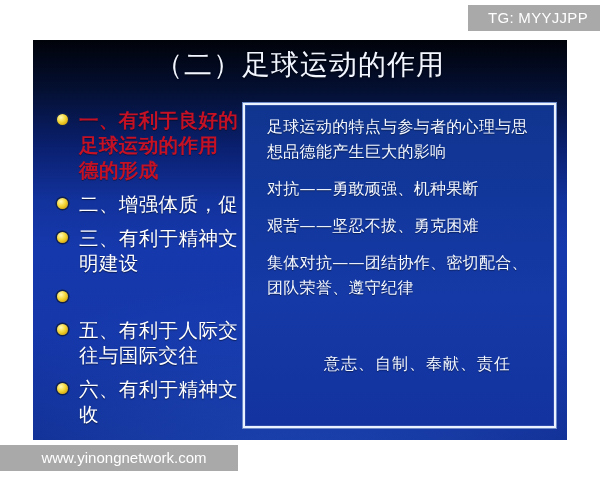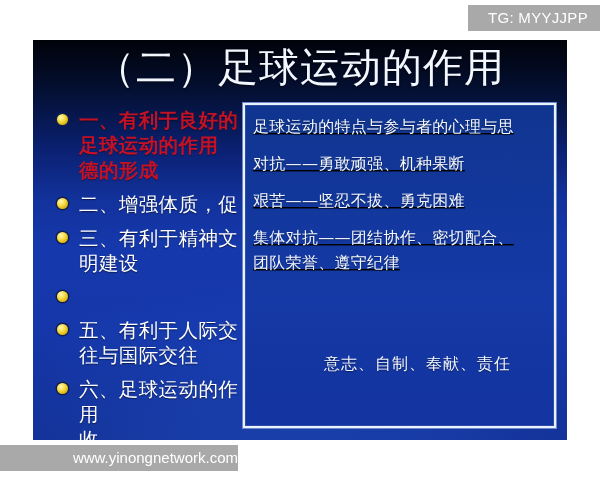--- a/index.html
+++ b/index.html
@@ -35,21 +35,21 @@
   #site-tag {
     position: absolute;
     left: 0px;
     top: 445px;
     width: 238px;
     height: 26px;
     background: #a9a9a9;
     color: #ffffff;
     font-size: 15px;
     line-height: 26px;
-    text-align: right;
+    text-align: center;
     padding-left: 10px;
     box-sizing: border-box;
     font-family: "Liberation Sans", "DejaVu Sans", sans-serif;
   }
 
   
   #slide {
     position: absolute;
     left: 33px;
     top: 40px;
@@ -69,24 +69,24 @@
     overflow: hidden;
   }
 
   #slide-title {
     position: absolute;
     left: 0;
     top: 8px;
     width: 534px;
     text-align: center;
     color: #f2f6ff;
-    font-size: 40px;
+    font-size: 28px;
     line-height: 38px;
     letter-spacing: 1px;
-    font-family: Liberation Sans, sans-serif;
+    font-family: Liberation Mono, monospace;
     font-weight: normal;
     text-shadow: 0 1px 2px rgba(0,0,0,0.55);
     white-space: nowrap;
   }
 
   
   #bullets {
     position: absolute;
     left: 20px;
     top: 68px;
@@ -135,22 +135,21 @@
     background: linear-gradient(to bottom,
         #10358f 0%,
         #12379c 30%,
         #1539a6 60%,
         #1233a0 100%);
     box-sizing: border-box;
     box-shadow: inset 0 0 0 1px rgba(255,255,255,0.12);
   }
   #panel-inner {
     position: relative;
-    padding: 9px 10px 0 8px;
-    text-decoration: underline;
+    padding: 9px 10px 0 22px;
   }
   .panel-line {
     display: block;
     color: #f4f8ff;
     font-size: 16px;
     line-height: 25px;
     letter-spacing: 0.3px;
     font-family: "DejaVu Serif", "Liberation Serif", serif;
     text-shadow: 0 1px 1px rgba(0,0,0,0.45);
     white-space: nowrap;
@@ -204,31 +203,32 @@
     </div>
 
     <div class="bullet-row">
       <span class="bullet-dot"></span>
       <span class="bullet-text">五、有利于人际交</span>
       <span class="bullet-text">往与国际交往</span>
     </div>
 
     <div class="bullet-row">
       <span class="bullet-dot"></span>
-      <span class="bullet-text">六、足球运动的作用</span>
+      <span class="bullet-text">六、有利于精神文</span>
       <span class="bullet-text">收</span>
     </div>
 
   </div>
 
   <div id="panel">
     <div id="panel-inner">
 
       <div class="panel-block">
         <span class="panel-line">足球运动的特点与参与者的心理与思</span>
+        <span class="panel-line">想品德能产生巨大的影响</span>
       </div>
 
       <div class="panel-block">
         <span class="panel-line">对抗——勇敢顽强、机种果断</span>
       </div>
 
       <div class="panel-block">
         <span class="panel-line">艰苦——坚忍不拔、勇克困难</span>
       </div>
 

